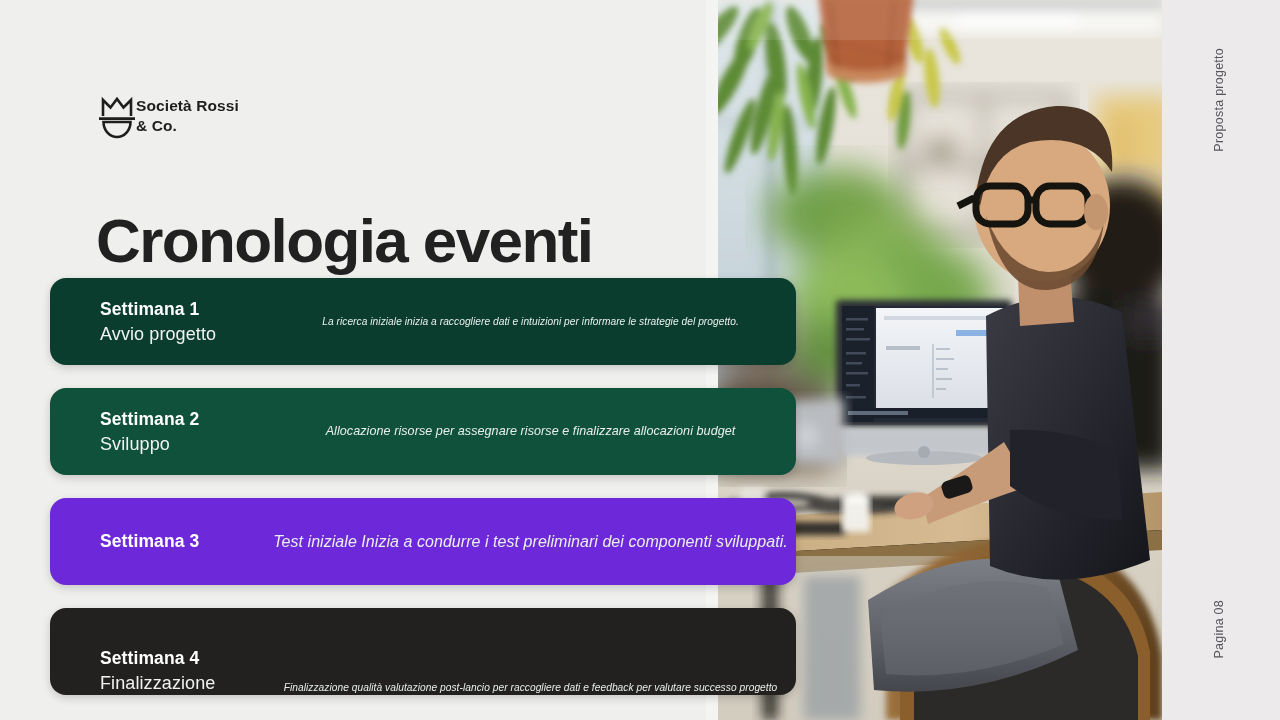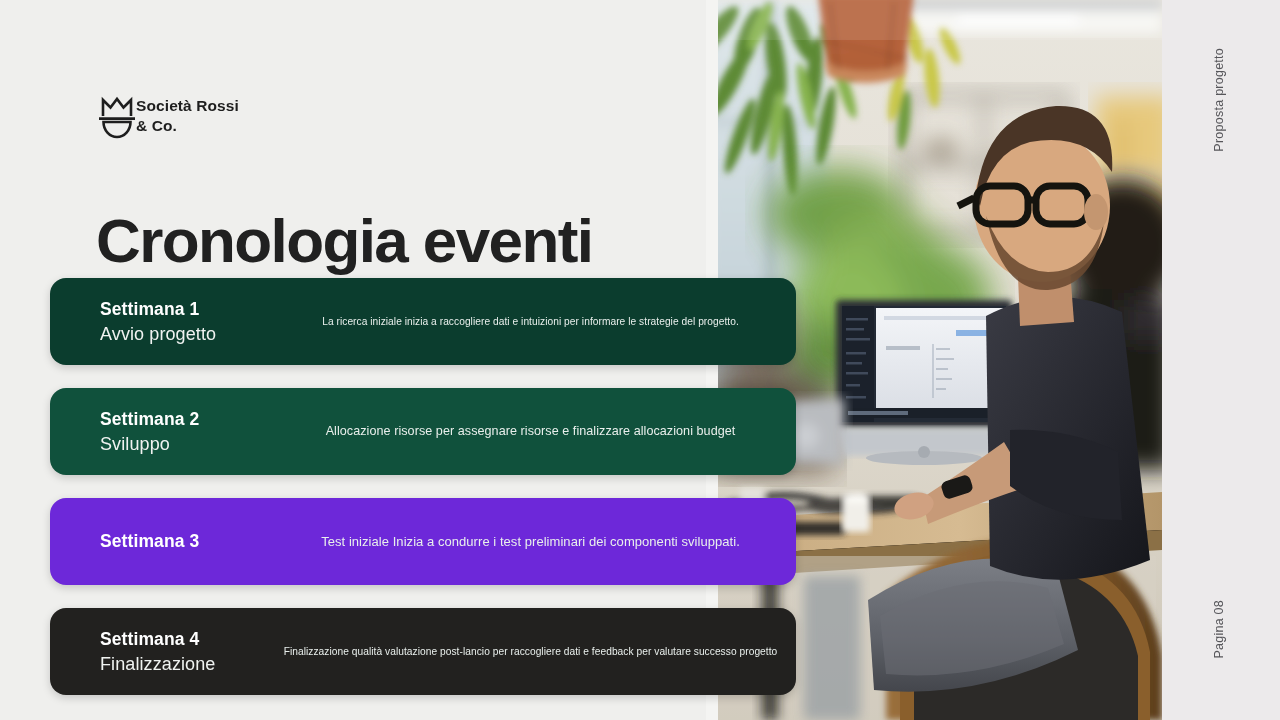--- a/index.html
+++ b/index.html
@@ -97,21 +97,21 @@
   .tl-row {
     position: relative;
     height: 87px;
     border-radius: 16px;
     margin-bottom: 23px;
     box-shadow: 0 3px 9px rgba(0,0,0,.17);
     display: flex;
     align-items: center;
     overflow: hidden;
   }
-  .tl-row:last-child { margin-bottom: 6px; }
+  .tl-row:last-child { margin-bottom: 6px; align-items: flex-end; }
 
   .tl-left {
     width: 215px;
     flex: 0 0 215px;
     padding-left: 50px;
     box-sizing: border-box;
   }
   .tl-week {
     font-size: 17.5px;
     font-weight: 700;
@@ -127,20 +127,21 @@
     letter-spacing: .1px;
   }
   .tl-desc {
     flex: 1 1 auto;
     font-size: 10.4px;
     font-weight: 400;
     color: #e9efec;
     line-height: 1.35;
     letter-spacing: .05px;
     text-align: center;
+    font-style: italic;
   }
 
   
   .v-label {
     position: absolute;
     font-size: 12.5px;
     color: #56565a;
     letter-spacing: .25px;
     writing-mode: vertical-rl;
     transform: rotate(180deg);
@@ -440,21 +441,21 @@
         <div class="tl-week">Settimana 2</div>
         <div class="tl-phase">Sviluppo</div>
       </div>
       <div class="tl-desc" style="font-size: 12.6px;">Allocazione risorse per assegnare risorse e finalizzare allocazioni budget</div>
     </div>
 
     <div class="tl-row" style="background: #6d28d9;">
       <div class="tl-left">
         <div class="tl-week">Settimana 3</div>
       </div>
-      <div class="tl-desc" style="font-size: 13px;">Test iniziale Inizia a condurre i test preliminari dei componenti sviluppati.</div>
+      <div class="tl-desc" style="font-size: 16px;">Test iniziale Inizia a condurre i test preliminari dei componenti sviluppati.</div>
     </div>
 
     <div class="tl-row" style="background: rgb(34, 33, 31);">
       <div class="tl-left">
         <div class="tl-week">Settimana 4</div>
         <div class="tl-phase">Finalizzazione</div>
       </div>
       <div class="tl-desc" style="font-size: 10.2px;">Finalizzazione qualità valutazione post-lancio per raccogliere dati e feedback per valutare successo progetto</div>
     </div>
 

